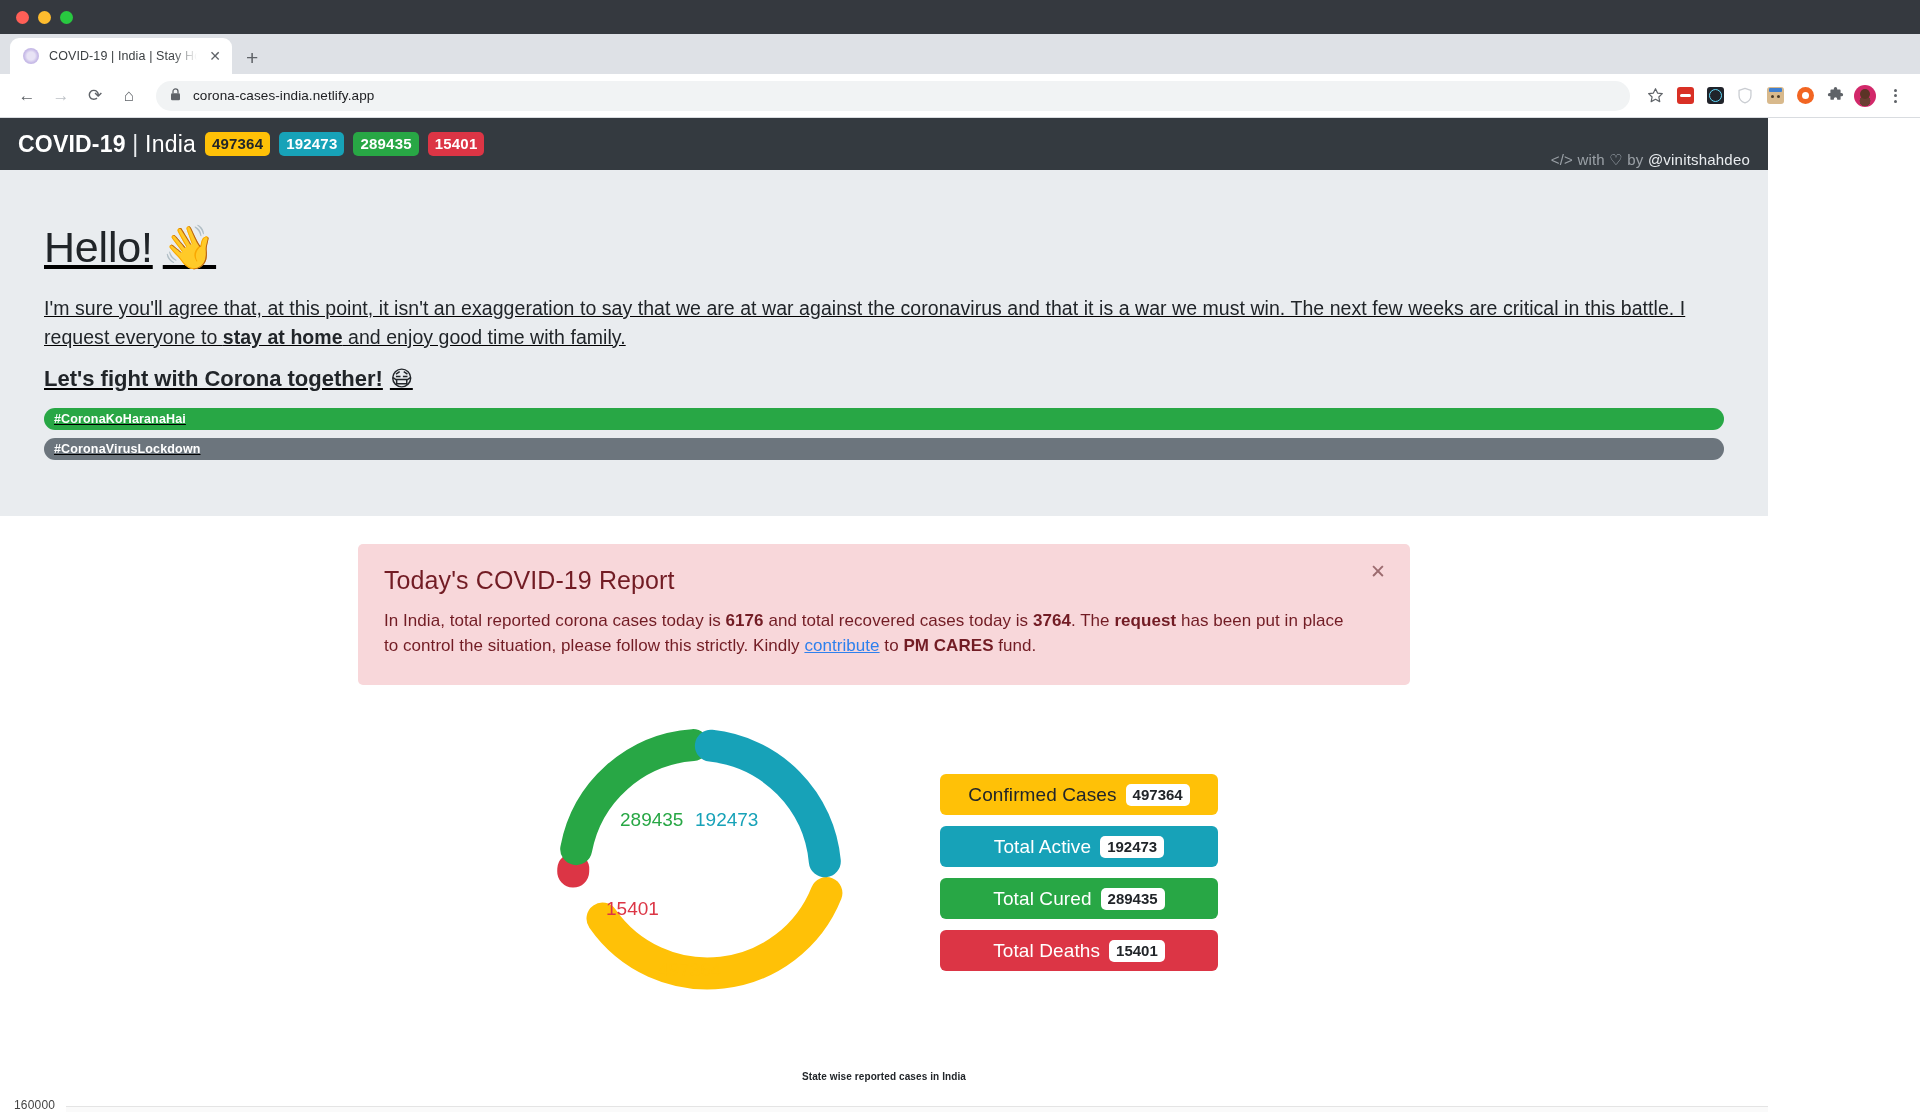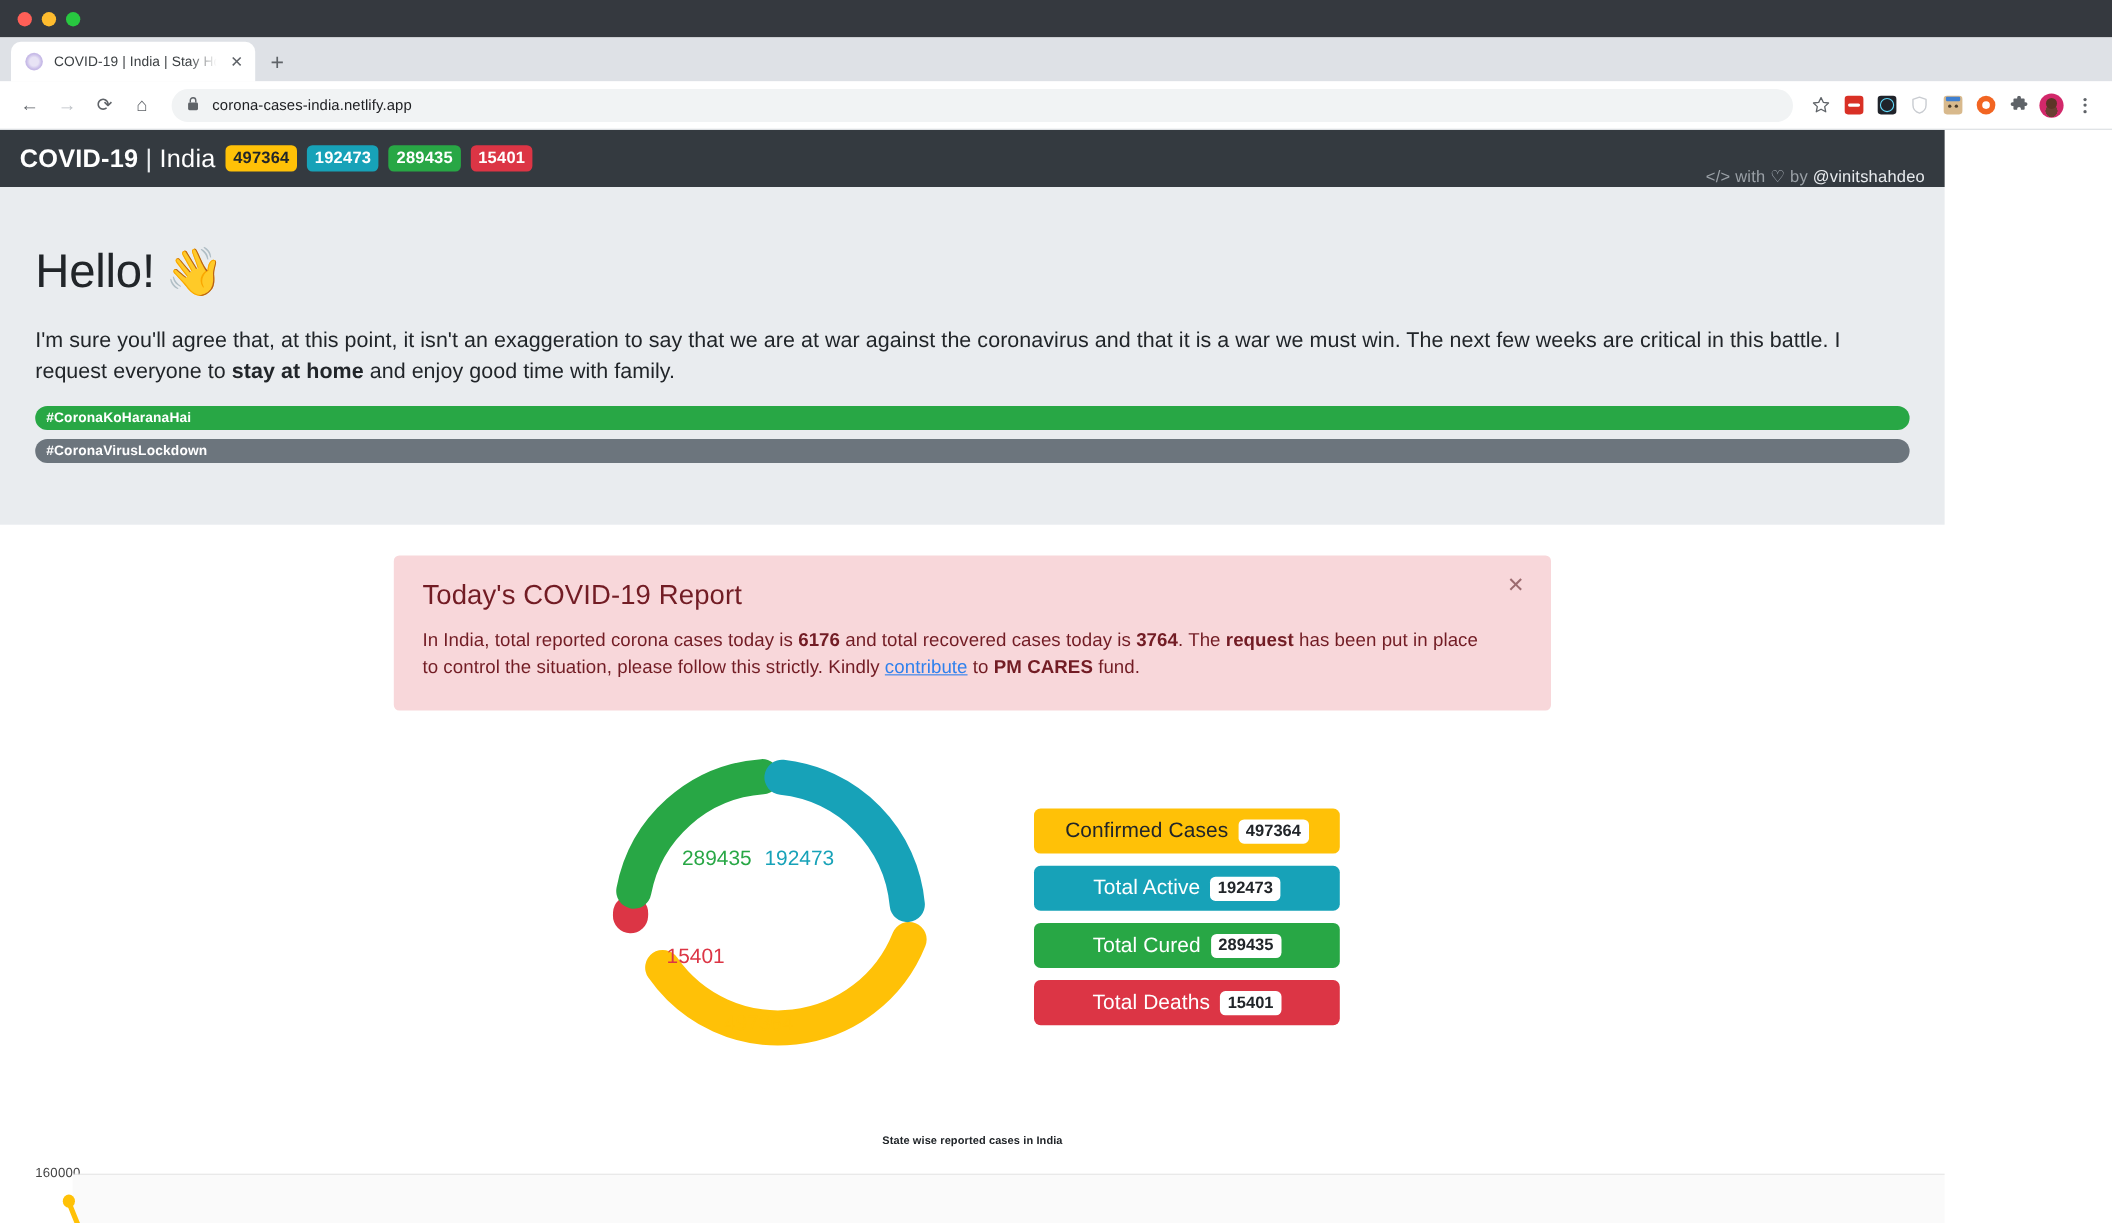--- a/index.html
+++ b/index.html
@@ -129,21 +129,21 @@
   }
   .b-yellow { background: #ffc107; color: #212529; }
   .b-teal   { background: #17a2b8; color: #fff; }
   .b-green  { background: #28a745; color: #fff; }
   .b-red    { background: #dc3545; color: #fff; }
   .credit { color: #9aa0a6; font-size: 15px; letter-spacing: .2px; margin-top: 32px; }
   .credit .heart { color: #adb5bd; }
   .credit .handle { color: #e9ecef; }
 
   
-  .jumbotron { background: #e9ecef; padding: 52px 32px 56px; }
+  .jumbotron { background: #e9ecef; padding: 52px 44px 56px; text-decoration: underline; }
   .hello {
     font-size: 43px; font-weight: 500; color: #212529;
     display: flex; align-items: center; gap: 10px; margin-bottom: 22px;
     letter-spacing: -.2px;
   }
   .lead {
     font-size: 19.5px; color: #212529; line-height: 1.48;
     max-width: 1840px; letter-spacing: .05px;
   }
   .lead b { font-weight: 700; }
@@ -205,21 +205,21 @@
   .li-red    { background: #dc3545; color: #fff; }
 
   
   .chart-section { margin-top: 48px; position: relative; height: 130px; }
   .chart-title {
     text-align: center; font-size: 10px; font-weight: 700;
     color: #212529; letter-spacing: .1px;
   }
   .chart-plot { position: relative; margin-top: 24px; height: 80px; }
   .y-tick {
-    position: absolute; left: 32px; top: -8px;
+    position: absolute; left: 14px; top: -8px;
     font-size: 12px; color: #444; letter-spacing: .2px;
   }
   .grid-line {
     position: absolute; left: 66px; right: 0; top: 0;
     height: 1px; background: #e4e4e4;
   }
   .plot-bg {
     position: absolute; left: 66px; right: 0; top: 1px; bottom: 0;
     background: #fafafa;
   }
@@ -322,20 +322,24 @@
   </div>
 
   <div class="jumbotron">
     <div class="hello">
       <span>Hello!</span>
       <span>👋</span>
     </div>
     <p class="lead">
       <span>I'm sure you'll agree that, at this point, it isn't an exaggeration to say that we are at war against the coronavirus and that it is a war we must win. The next few weeks are critical in this battle. I request everyone to </span><b>stay at home</b><span> and enjoy good time with family.</span>
     </p>
+    <div class="subhead">
+      <span>Let's fight with Corona together!</span>
+      <span>😷</span>
+    </div>
     <div class="tags">
       <span class="tag tag-green">#CoronaKoHaranaHai</span>
       <span class="tag tag-gray">#CoronaVirusLockdown</span>
     </div>
   </div>
 
   <div class="alert-wrap">
     <div class="alert">
       <div class="alert-title">Today's COVID-19 Report</div>
       <div class="alert-body"><span>In India, total reported corona cases today is </span><b>6176</b><span> and total recovered cases today is </span><b>3764</b><span>. The </span><b>request</b><span> has been put in place to control the situation, please follow this strictly. Kindly </span><a class="link" href="#">contribute</a><span> to </span><b>PM CARES</b><span> fund.</span></div>

